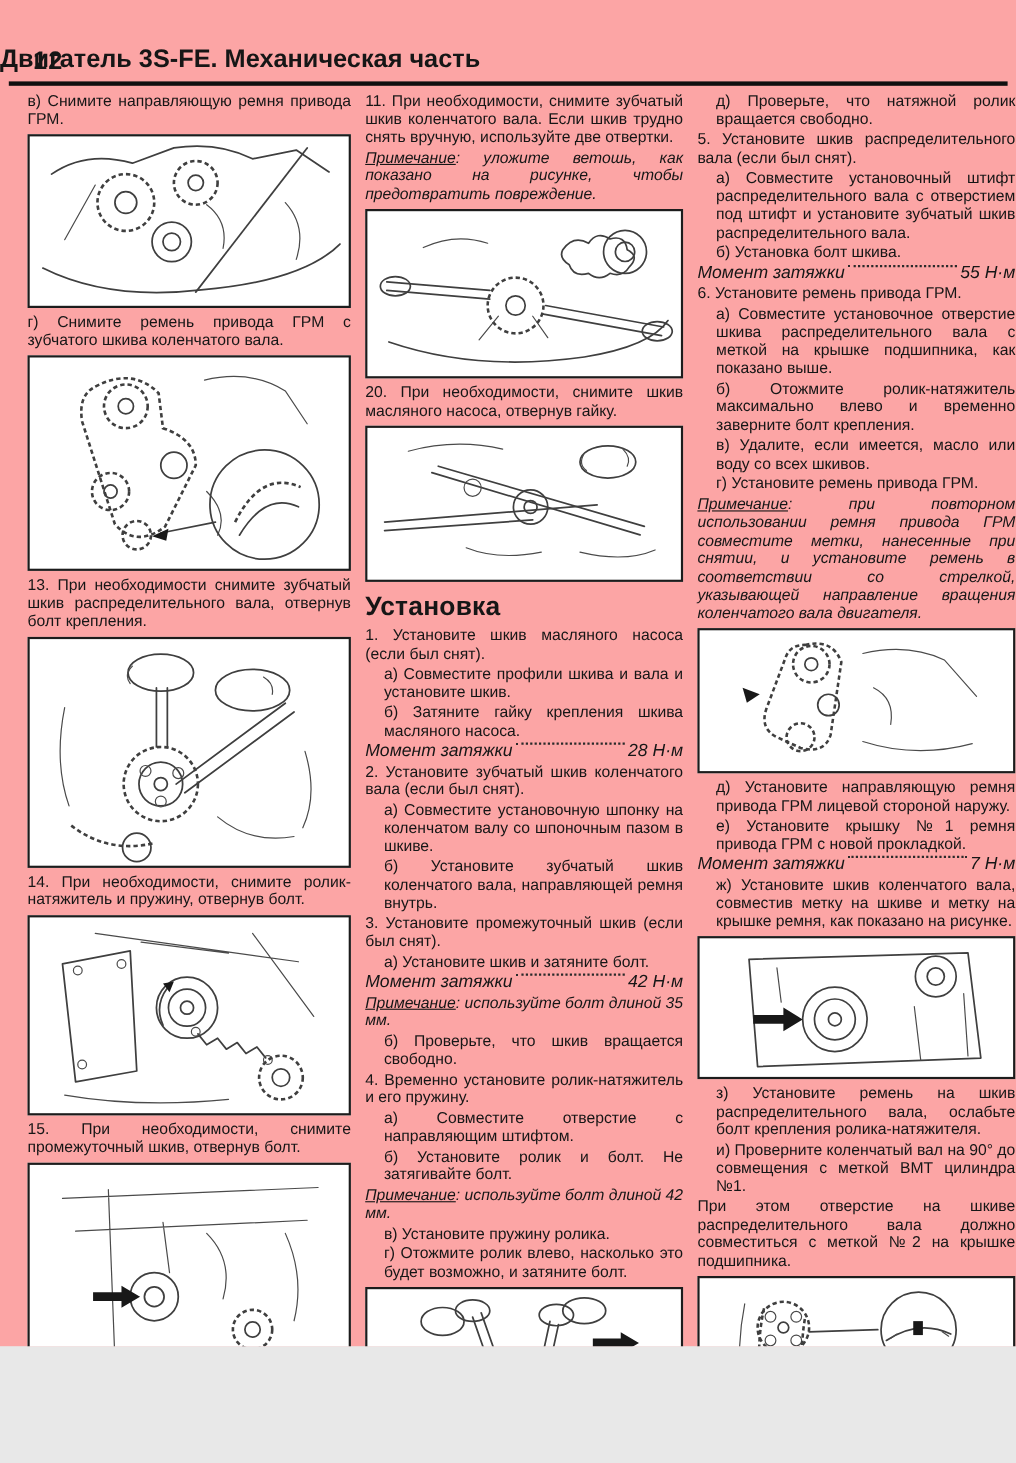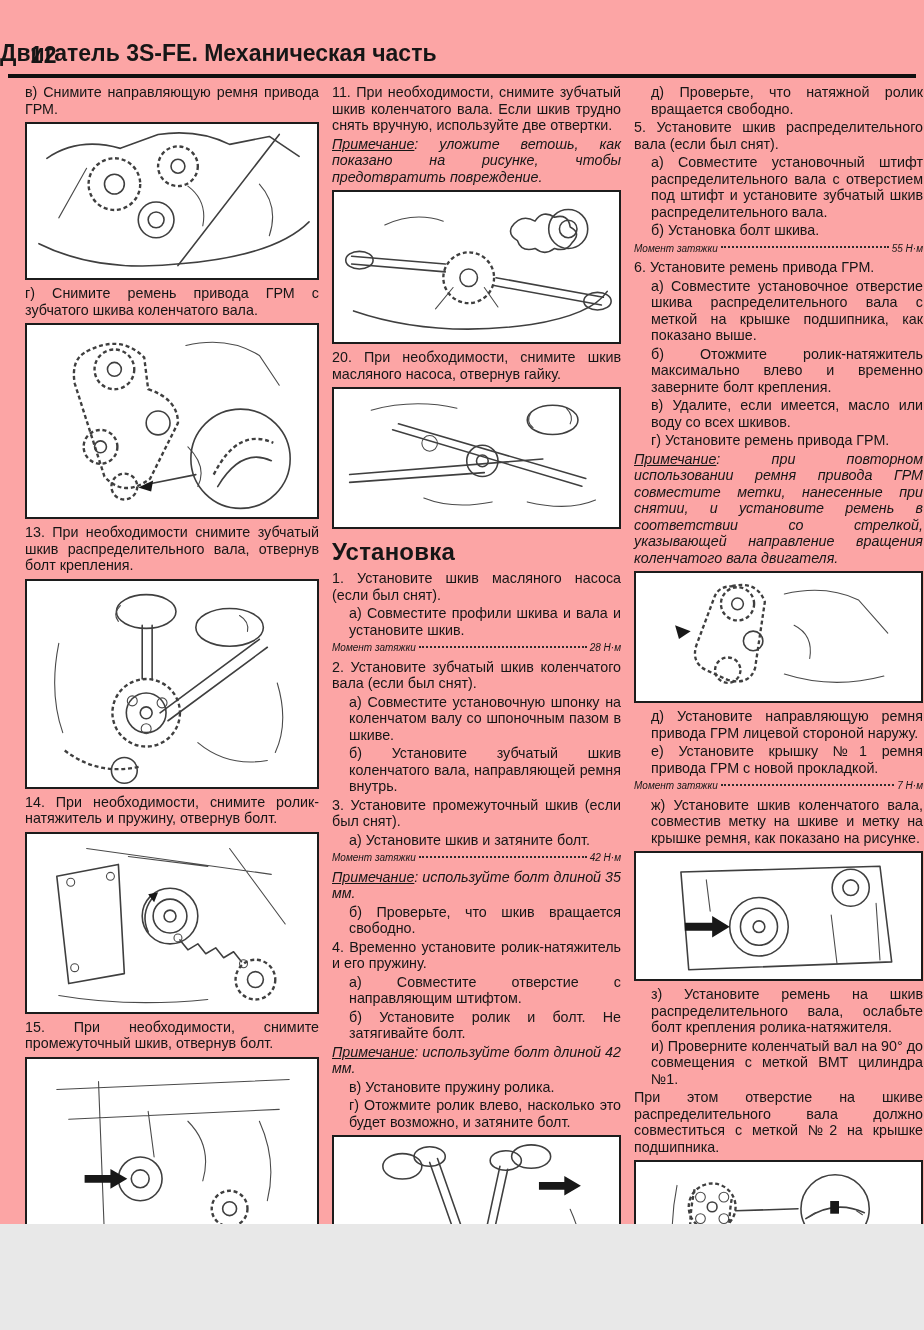--- a/index.html
+++ b/index.html
@@ -8,21 +8,21 @@
   .hdr-num{position:absolute;left:30px;top:42px;font-size:23px;font-weight:bold;letter-spacing:1px}
   .hdr-title{position:absolute;left:0;top:40px;width:100%;font-size:23px;font-weight:bold}
   .hdr-rule{position:absolute;left:8px;top:74px;width:908px;height:4px;background:#101010}
   .cols{position:absolute;left:25px;top:84px;width:891px;display:flex;gap:13px;align-items:flex-start}
   .col{width:289px;flex:none}
   .col.first{width:294px}
   p.t{margin:0 0 2px;font-size:14.3px;line-height:16.5px;text-align:justify;hyphens:auto}
   p.t.sub{padding-left:17px}
   p.t.note{font-style:italic}
   .note-label{text-decoration:underline}
-  .torque{display:flex;align-items:center;font-style:italic;font-size:10px;line-height:16.5px;margin:1px 0 2px}
+  .torque{display:flex;align-items:flex-start;font-style:italic;font-size:16px;line-height:16.5px;margin:1px 0 2px}
   .torque .leader{flex:1;border-bottom:2px dotted #2a2a2a;margin:0 3px 3px}
   .torque .val{white-space:nowrap}
   h2.install{font-size:24px;font-weight:bold;margin:9px 0 4px;letter-spacing:.2px}
   figure.fig{margin:5px 0;border:2px solid #1c1c1c;padding:2px;box-sizing:border-box;background:#fff}
   .fig svg{display:block;width:100%;height:100%}
   .ln{fill:none;stroke:#3f3f3f;stroke-width:1.6;stroke-linecap:round;stroke-linejoin:round}
   .thin{fill:none;stroke:#4a4a4a;stroke-width:1.1;stroke-linecap:round}
   .gear{fill:none;stroke:#3f3f3f;stroke-width:2.4;stroke-dasharray:4 2.8}
   .blk{fill:#181818;stroke:none}
 </style>
@@ -168,20 +168,21 @@
           <path class="thin" d="M200,20 q-6,10 2,16 M236,16 q8,8 4,16"></path>
           <path class="thin" d="M36,18 Q80,6 124,16 M196,112 Q238,122 266,110 M90,108 Q120,120 160,112"></path>
           <circle class="thin" cx="96" cy="52" r="8"></circle>
         </svg>
       </figure>
 
       <h2 class="install">Установка</h2>
 
       <p class="t">1. Установите шкив масляного насоса (если был снят).</p>
       <p class="t sub">а) Совместите профили шкива и вала и установите шкив.</p>
+      <p class="t sub">б) Затяните гайку крепления шкива масляного насоса.</p>
       <div class="torque">
           <span>Момент затяжки</span>
           <span class="leader"></span>
           <span class="val">28 Н·м</span>
         </div>
       <p class="t">2. Установите зубчатый шкив коленчатого вала (если был снят).</p>
       <p class="t sub">а) Совместите установочную шпонку на коленчатом валу со шпоночным пазом в шкиве.</p>
       <p class="t sub">б) Установите зубчатый шкив коленчатого вала, направляющей ремня внутрь.</p>
       <p class="t">3. Установите промежуточный шкив (если был снят).</p>
       <p class="t sub">а) Установите шкив и затяните болт.</p>

